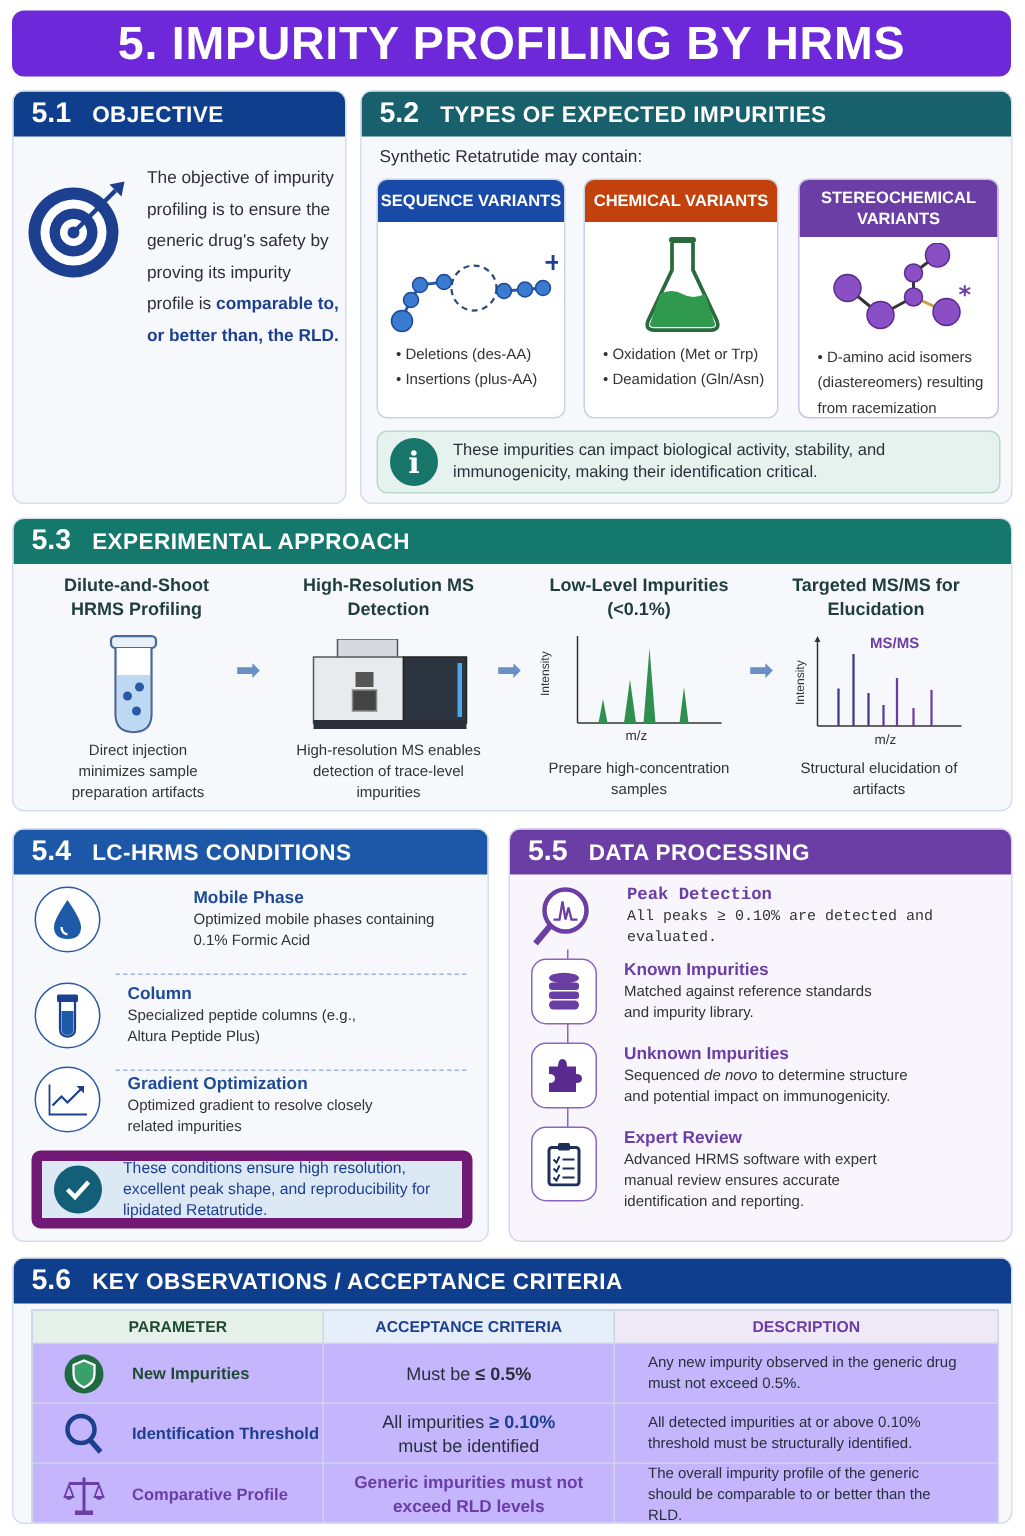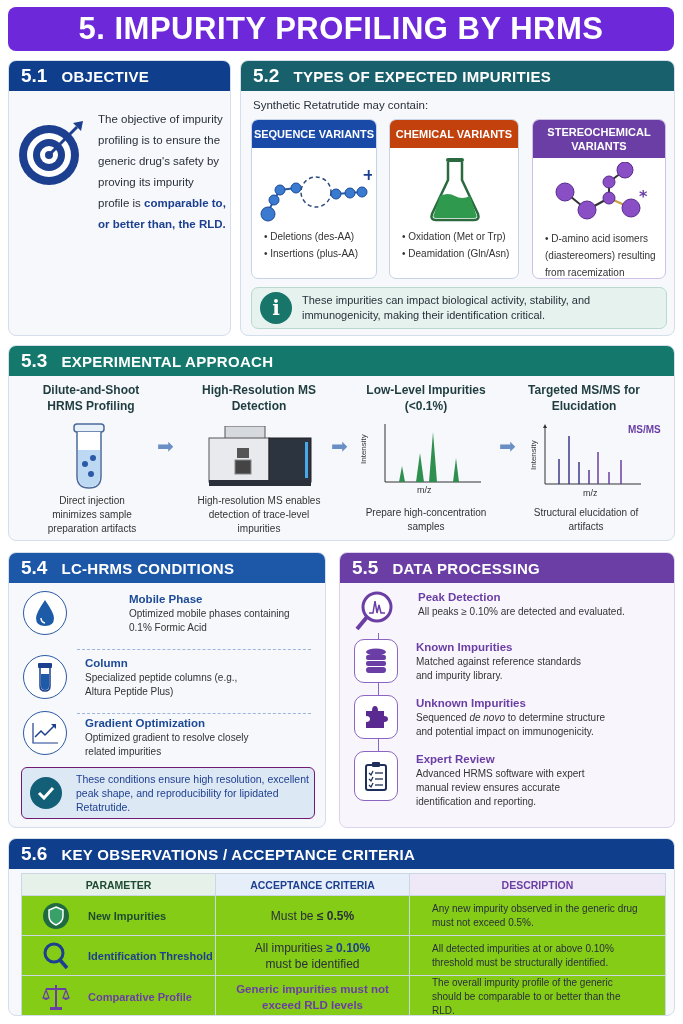--- a/index.html
+++ b/index.html
@@ -201,21 +201,21 @@
       <line x1="14" y1="60" x2="110" y2="60" stroke="#333" stroke-width="1"></line>
       <line x1="28" y1="60" x2="28" y2="35" stroke="#3a3a8a" stroke-width="1.5"></line>
       <line x1="38" y1="60" x2="38" y2="12" stroke="#3a3a8a" stroke-width="1.5"></line>
       <line x1="48" y1="60" x2="48" y2="38" stroke="#3a3a8a" stroke-width="1.5"></line>
       <line x1="58" y1="60" x2="58" y2="46" stroke="#5a3a9a" stroke-width="1.5"></line>
       <line x1="67" y1="60" x2="67" y2="28" stroke="#6a3ea4" stroke-width="1.5"></line>
       <line x1="78" y1="60" x2="78" y2="48" stroke="#6a3ea4" stroke-width="1.5"></line>
       <line x1="90" y1="60" x2="90" y2="36" stroke="#6a3ea4" stroke-width="1.5"></line>
     </svg>
   </div>
-  <div style="position:absolute; left:571px; top:78px; font-size:10px; font-weight:bold; color:#6a3ea4;margin-left:48px;">MS/MS</div>
+  <div style="position:absolute; left:571px; top:78px; font-size:10px; font-weight:bold; color:#6a3ea4;">MS/MS</div>
   <div style="position:absolute; left:520px; top:124px; font-size:8px; transform:rotate(-90deg); transform-origin:left top; color:#333;">Intensity</div>
   <div style="position:absolute; left:574px; top:142px; font-size:9px; color:#333;">m/z</div>
   <div class="step-desc" style="left:512px; top:160px; width:130px;">Structural elucidation of artifacts</div>
 </div>
 
 <div class="card" style="left:8px; top:552px; width:318px; height:276px;">
   <div class="card-head lc-head">
     <span class="num">5.4</span>
     <span class="lbl">LC-HRMS CONDITIONS</span>
   </div>
@@ -256,38 +256,38 @@
           <polyline points="4,16 10,10 14,14 24,4" fill="none" stroke="#1d3f8f" stroke-width="1.5"></polyline>
           <polygon points="20,3 25,3 25,8" fill="#1d3f8f"></polygon>
         </svg>
     </div>
     <div class="cond-text" style="padding-top:4px;">
       <div class="cond-title">Gradient Optimization</div>
       <div class="cond-desc" style="width:170px;">Optimized gradient to resolve closely related impurities</div>
     </div>
   </div>
 
-  <div style="position:absolute; left:12px; top:214px; width:294px; height:52px; background:#dde8f5; border:1px solid #701a75; border-radius:6px; display:flex; align-items:center;">
+  <div style="position:absolute; left:12px; top:214px; width:294px; height:52px; background:#dde8f5; border:7px solid #701a75; border-radius:6px; display:flex; align-items:center;">
     <div style="width:32px; height:32px; border-radius:50%; background:#135f78; margin:0 14px 0 8px; display:flex; align-items:center; justify-content:center; flex-shrink:0;">
       <svg width="18" height="14" viewBox="0 0 18 14">
           <polyline points="2,7 7,12 16,2" fill="none" stroke="#fff" stroke-width="3"></polyline>
         </svg>
     </div>
     <div style="font-size:10.5px; line-height:14px; color:#1d3f8f;">These conditions ensure high resolution, excellent peak shape, and reproducibility for lipidated Retatrutide.</div>
   </div>
 </div>
 
 <div class="card" style="left:339px; top:552px; width:336px; height:276px; background:#f8f6fc; border-color:#ddd3ee;">
   <div class="card-head purple-head">
     <span class="num">5.5</span>
     <span class="lbl">DATA PROCESSING</span>
   </div>
   <div style="position:absolute; left:38px; top:80px; width:1px; height:160px; background:#8a66c2;"></div>
 
-  <div class="dp-item" style="top:36px;">
+  <div class="dp-item" style="top:36px;font-family:Liberation Mono, monospace;">
     <div style="width:48px; height:46px; display:flex; align-items:center; justify-content:center; flex-shrink:0; margin-left:-2px;">
       <svg width="46" height="46" viewBox="0 0 46 46">
           <circle cx="24" cy="18" r="14" fill="#fff" stroke="#6a3ea4" stroke-width="3"></circle>
           <line x1="14" y1="28" x2="4" y2="40" stroke="#6a3ea4" stroke-width="4"></line>
           <polyline points="16,24 20,24 22,12 24,24 26,16 28,24 32,24" fill="none" stroke="#6a3ea4" stroke-width="1.5"></polyline>
         </svg>
     </div>
     <div style="margin-left:18px;">
       <div class="dp-title">Peak Detection</div>
       <div class="dp-desc">All peaks ≥ 0.10% are detected and evaluated.</div>
@@ -339,21 +339,21 @@
       <div class="dp-desc" style="width:180px;">Advanced HRMS software with expert manual review ensures accurate identification and reporting.</div>
     </div>
   </div>
 </div>
 
 <div class="card" style="left:8px; top:838px; width:667px; height:178px;">
   <div class="card-head navy-head">
     <span class="num">5.6</span>
     <span class="lbl">KEY OBSERVATIONS / ACCEPTANCE CRITERIA</span>
   </div>
-  <table style="position:absolute; left:12px; top:34px; width:645px; background:#84cc16;">
+  <table style="position:absolute; left:12px; top:34px; width:645px; background:#c4b5fd;">
     <thead>
       <tr>
         <th style="width:194px; background:#e6f1ea; color:#1f4a32;">PARAMETER</th>
         <th style="width:194px; background:#e6eef9; color:#1d3f8f;">ACCEPTANCE CRITERIA</th>
         <th style="background:#efe8f7; color:#6a3ea4;">DESCRIPTION</th>
       </tr>
     </thead>
     <tbody>
       <tr style="height:40px;">
         <td style="padding-left:20px;">

